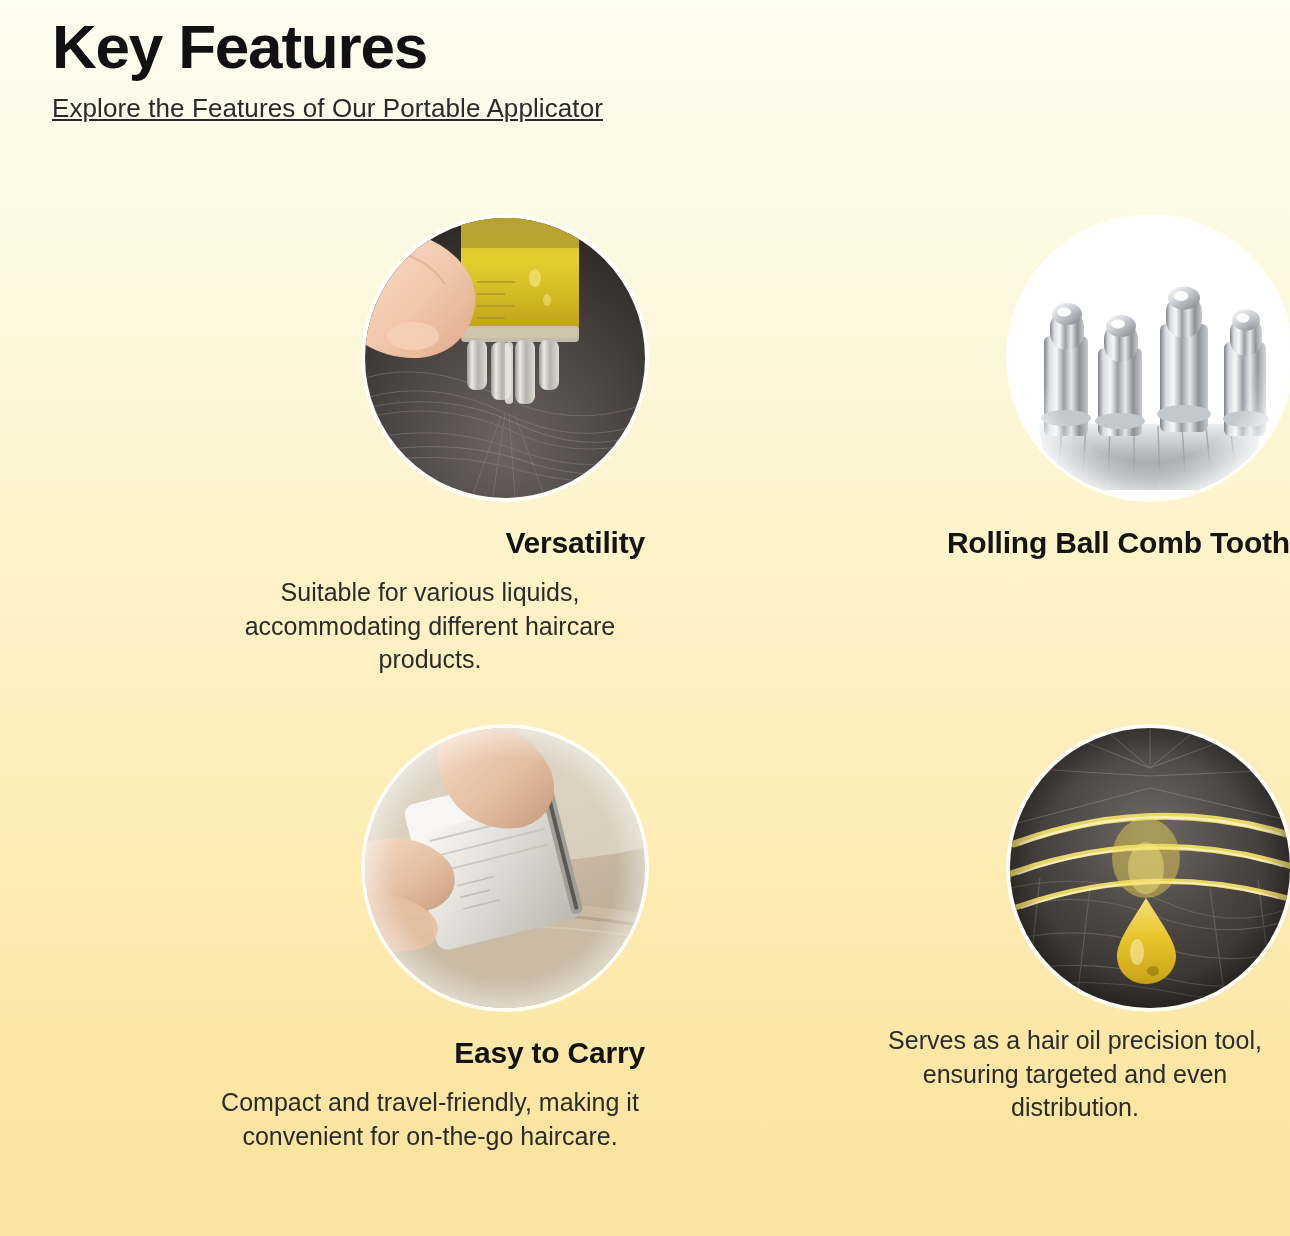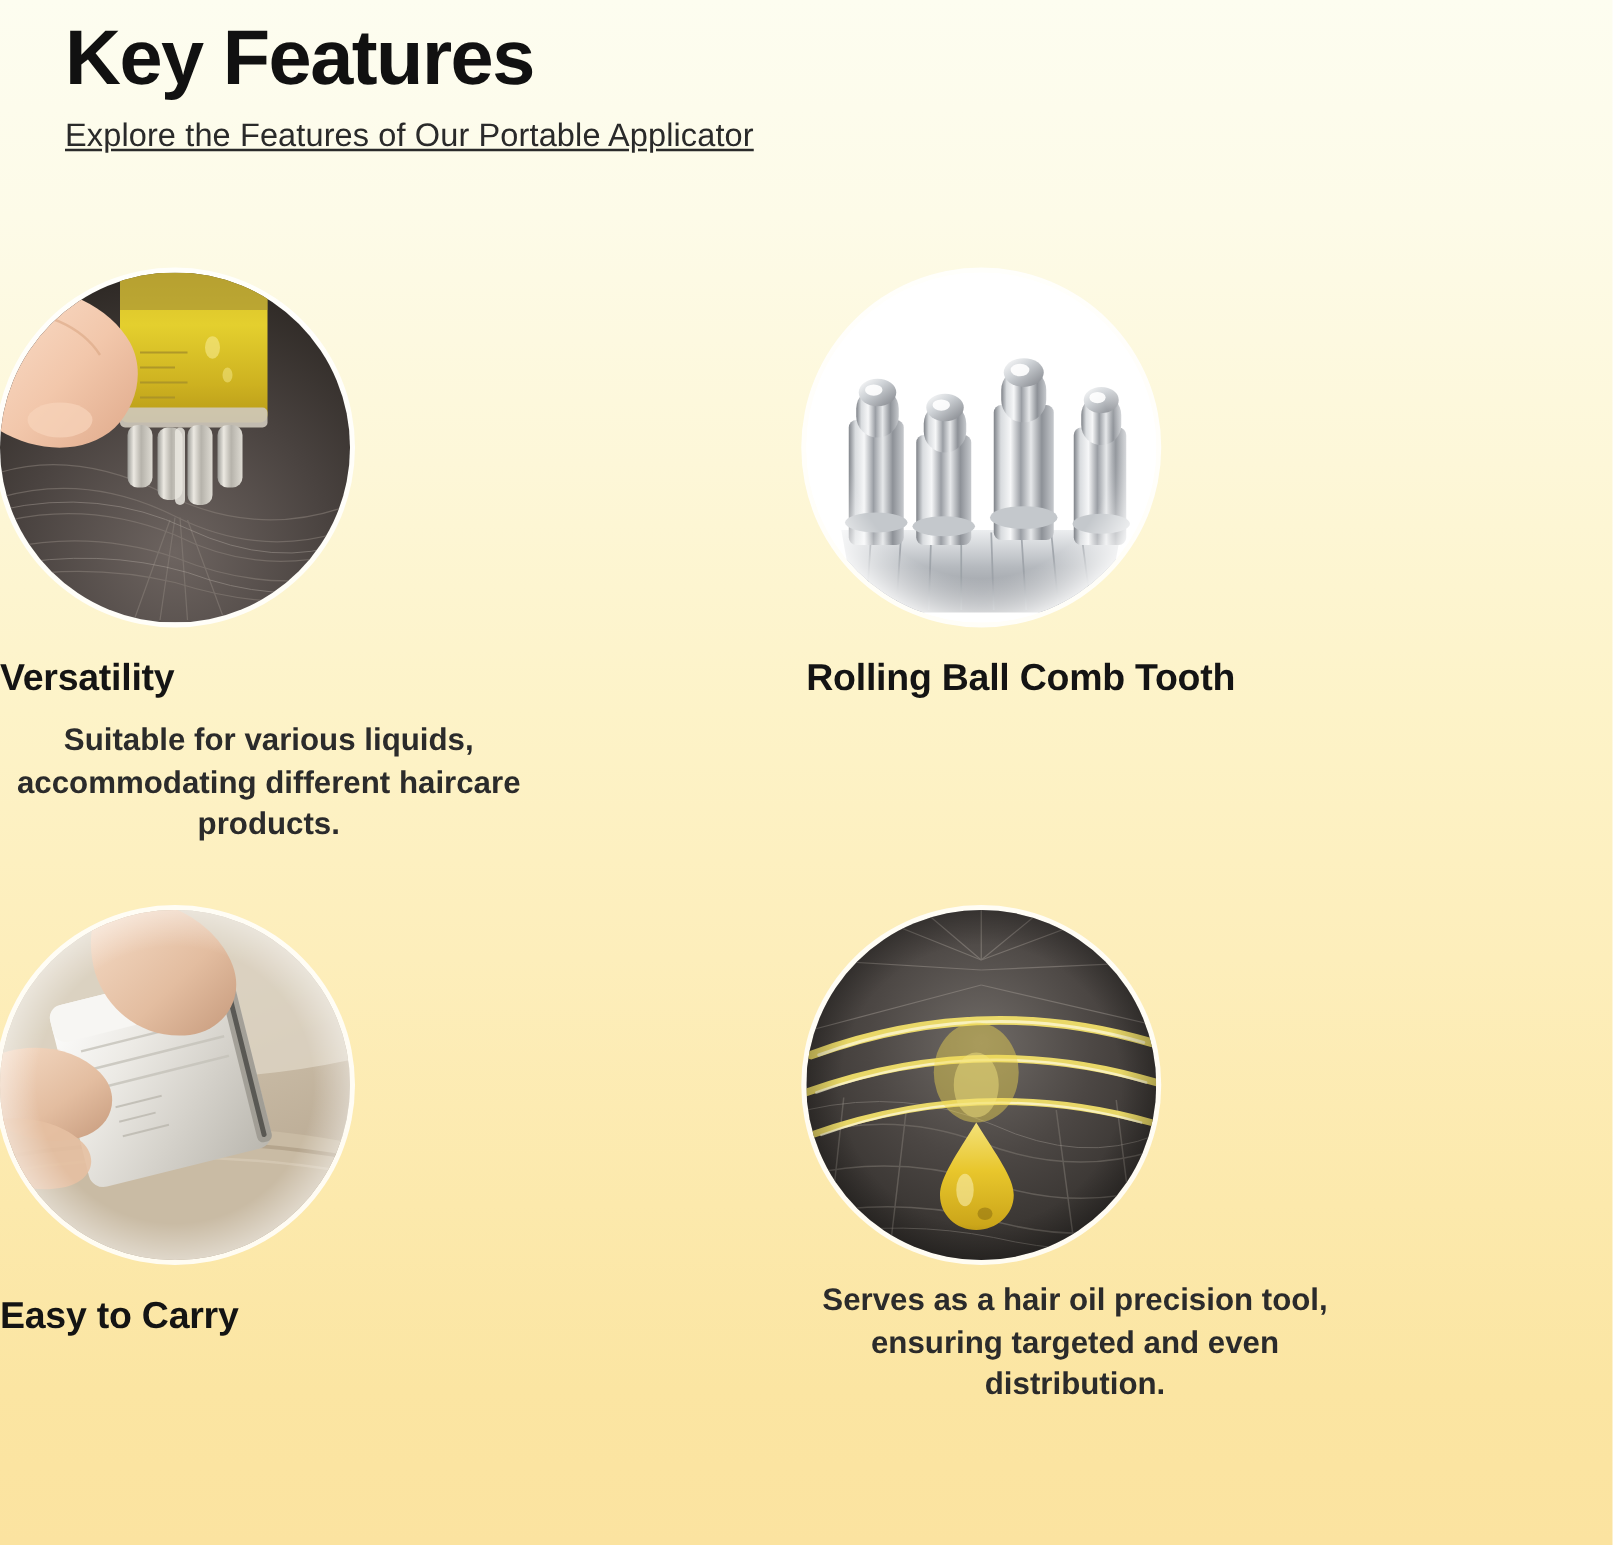--- a/index.html
+++ b/index.html
@@ -54,21 +54,21 @@
     left: 0;
     width: 1290px;
     display: grid;
     grid-template-columns: 645px 645px;
     grid-template-rows: 510px 510px;
   }
 
   .feature-card {
     display: flex;
     flex-direction: column;
-    align-items: flex-start;
+    align-items: flex-end;
     padding-top: 18px;
   }
 
   .feature-media {
     width: 280px;
     height: 280px;
     border-radius: 50%;
     overflow: hidden;
     position: relative;
     background: #ffffff;
@@ -82,21 +82,21 @@
     font-size: 30px;
     font-weight: 700;
     color: #141414;
     margin-top: 28px;
     text-align: center;
     letter-spacing: -0.2px;
   }
 
   .feature-desc {
     font-size: 25px;
-    font-weight: 700;
+    font-weight: 400;
     line-height: 1.34;
     color: #2b2b2b;
     text-align: center;
     margin-top: 16px;
     max-width: 430px;
   }
 </style>
 </head>
 <body>
 
@@ -314,20 +314,21 @@
         <path d="M-14 170 C14 162 48 168 66 186 C80 200 72 218 50 222 C20 228 -10 214 -20 196 Z" fill="#e6c0a2" opacity="0.9"></path>
 
         <radialGradient id="p-vig" cx="50%" cy="50%" r="52%">
           <stop offset="76%" stop-color="#ffffff" stop-opacity="0"></stop>
           <stop offset="100%" stop-color="#ffffff" stop-opacity="0.5"></stop>
         </radialGradient>
         <rect width="280" height="280" fill="url(#p-vig)"></rect>
       </svg>
     </div>
     <div class="feature-title">Easy to Carry</div>
+    <div class="feature-desc">Compact and travel-friendly, making it convenient for on-the-go haircare.</div>
   </div>
 
   <div class="feature-card">
     <div class="feature-media">
       <svg viewBox="0 0 280 280" preserveAspectRatio="xMidYMid slice" aria-hidden="true">
         <defs>
           <radialGradient id="e-hair" cx="50%" cy="38%" r="72%">
             <stop offset="0%" stop-color="#6f6a66"></stop>
             <stop offset="45%" stop-color="#4c4744"></stop>
             <stop offset="100%" stop-color="#2a2724"></stop>

